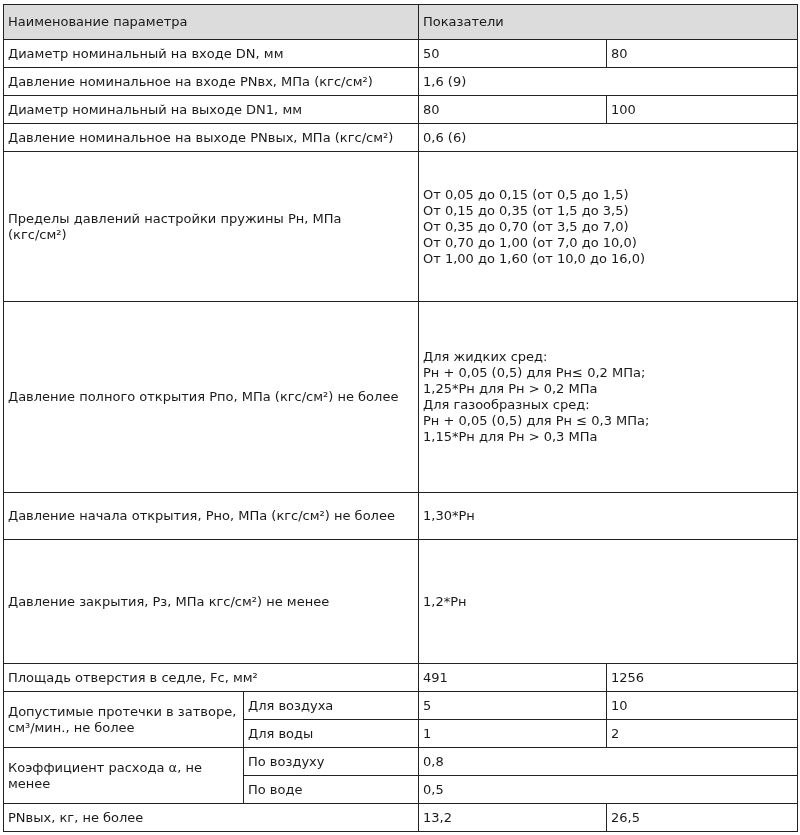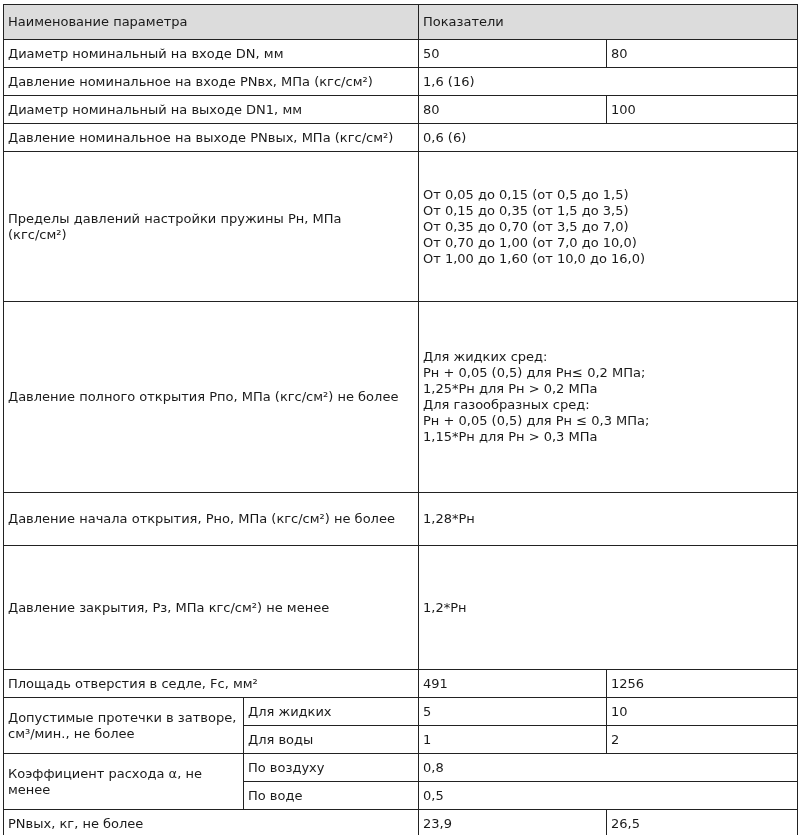--- a/index.html
+++ b/index.html
@@ -11,21 +11,21 @@
   }
   table.spec td, table.spec th {
     border: 1.5px solid #222; text-align: left; vertical-align: middle;
     padding: 0 4px; line-height: 16px; font-weight: normal;
   }
   table.spec th { background: #dcdcdc; height: 34px; }
   .h26 { height: 28px; }
   .ml { white-space: pre-line; }
   .r-spring { height: 150px; }
   .r-full { height: 191px; }
-  .r-start { height: 53px; }
+  .r-start { height: 47px; }
   .r-close { height: 124px; }
 </style>
 </head>
 <body>
 
 <table class="spec">
   <colgroup>
     <col style="width:240px">
       <col style="width:175px">
       <col style="width:188px">
@@ -36,21 +36,21 @@
     <th colspan="2">Наименование параметра</th>
     <th colspan="2">Показатели</th>
   </tr>
   <tr class="h26">
     <td colspan="2">Диаметр номинальный на входе DN, мм</td>
     <td>50</td>
     <td>80</td>
   </tr>
   <tr class="h26">
     <td colspan="2">Давление номинальное на входе PNвх, МПа (кгс/см²)</td>
-    <td colspan="2">1,6 (16)</td>
+    <td colspan="2">1,6 (9)</td>
   </tr>
   <tr class="h26">
     <td colspan="2">Диаметр номинальный на выходе DN1, мм</td>
     <td>80</td>
     <td>100</td>
   </tr>
   <tr class="h26">
     <td colspan="2">Давление номинальное на выходе PNвых, МПа (кгс/см²)</td>
     <td colspan="2">0,6 (6)</td>
   </tr>
@@ -67,50 +67,50 @@
     <td colspan="2" class="ml">Давление полного открытия Рпо, МПа (кгс/см²)  не более</td>
     <td colspan="2" class="ml">Для жидких сред:
 Рн + 0,05 (0,5) для Рн≤ 0,2 МПа;
 1,25*Рн для Рн &gt; 0,2 МПа
 Для газообразных сред:
 Рн + 0,05 (0,5) для Рн ≤ 0,3 МПа;
 1,15*Рн для Рн &gt; 0,3 МПа</td>
   </tr>
   <tr class="r-start">
     <td colspan="2">Давление начала открытия,  Рно, МПа  (кгс/см²)  не более</td>
-    <td colspan="2">1,28*Рн</td>
+    <td colspan="2">1,30*Рн</td>
   </tr>
   <tr class="r-close">
     <td colspan="2">Давление закрытия, Рз, МПа  кгс/см²)  не менее</td>
     <td colspan="2">1,2*Рн</td>
   </tr>
   <tr class="h26">
     <td colspan="2">Площадь отверстия в седле, Fc, мм²</td>
     <td>491</td>
     <td>1256</td>
   </tr>
   <tr class="h26">
     <td rowspan="2">Допустимые протечки в затворе, см³/мин., не более</td>
-    <td>Для жидких</td>
+    <td>Для воздуха</td>
     <td>5</td>
     <td>10</td>
   </tr>
   <tr class="h26">
     <td>Для воды</td>
     <td>1</td>
     <td>2</td>
   </tr>
   <tr class="h26">
     <td rowspan="2">Коэффициент расхода α, не менее</td>
     <td>По воздуху</td>
     <td colspan="2">0,8</td>
   </tr>
   <tr class="h26">
     <td>По воде</td>
     <td colspan="2">0,5</td>
   </tr>
   <tr class="h26">
     <td colspan="2">PNвых, кг, не более</td>
-    <td>23,9</td>
+    <td>13,2</td>
     <td>26,5</td>
   </tr>
 </tbody>
   </table>
 
 </body></html>

